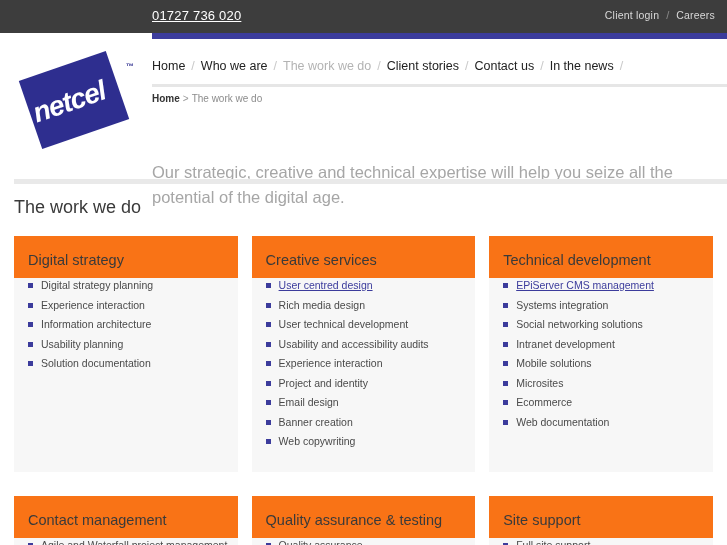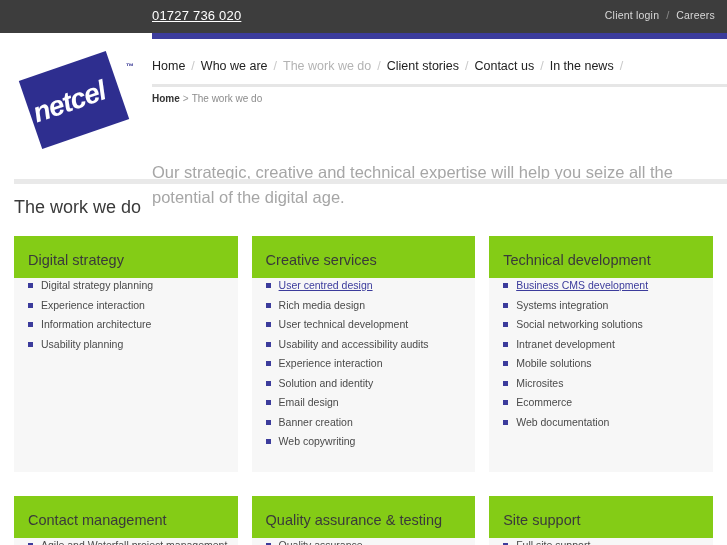--- a/index.html
+++ b/index.html
@@ -167,21 +167,21 @@
     gap: 0 14px;
   }
   .panel {
     width: 223.6px;
     background: #f7f7f7;
     padding: 0 0 18px 0;
     margin-bottom: 24px;
     position: relative;
   }
   .panel-head {
-    background: #84cc16;
+    background: #f97316;
     padding: 0 0 10px 14px;
   }
   .panel-head h3 {
     font-size: 14.5px;
     font-weight: normal;
     color: #3a3a3a;
     padding-top: 16px;
     white-space: nowrap;
   }
   .panel ul {
@@ -259,44 +259,45 @@
 <div class="grid" id="grid">
     <div class="panel row1">
       <div class="panel-head">
         <h3>Digital strategy</h3>
       </div>
       <ul>
         <li>Digital strategy planning</li>
         <li>Experience interaction</li>
         <li>Information architecture</li>
         <li>Usability planning</li>
+        <li>Solution documentation</li>
       </ul>
     </div>
     <div class="panel row1">
       <div class="panel-head">
         <h3>Creative services</h3>
       </div>
       <ul>
         <li><a href="#">User centred design</a></li>
         <li>Rich media design</li>
         <li>User technical development</li>
         <li>Usability and accessibility audits</li>
         <li>Experience interaction</li>
-        <li>Solution and identity</li>
+        <li>Project and identity</li>
         <li>Email design</li>
         <li>Banner creation</li>
         <li>Web copywriting</li>
       </ul>
     </div>
     <div class="panel row1">
       <div class="panel-head">
         <h3>Technical development</h3>
       </div>
       <ul>
-        <li><a href="#">Business CMS development</a></li>
+        <li><a href="#">EPiServer CMS management</a></li>
         <li>Systems integration</li>
         <li>Social networking solutions</li>
         <li>Intranet development</li>
         <li>Mobile solutions</li>
         <li>Microsites</li>
         <li>Ecommerce</li>
         <li>Web documentation</li>
       </ul>
     </div>
     <div class="panel">

